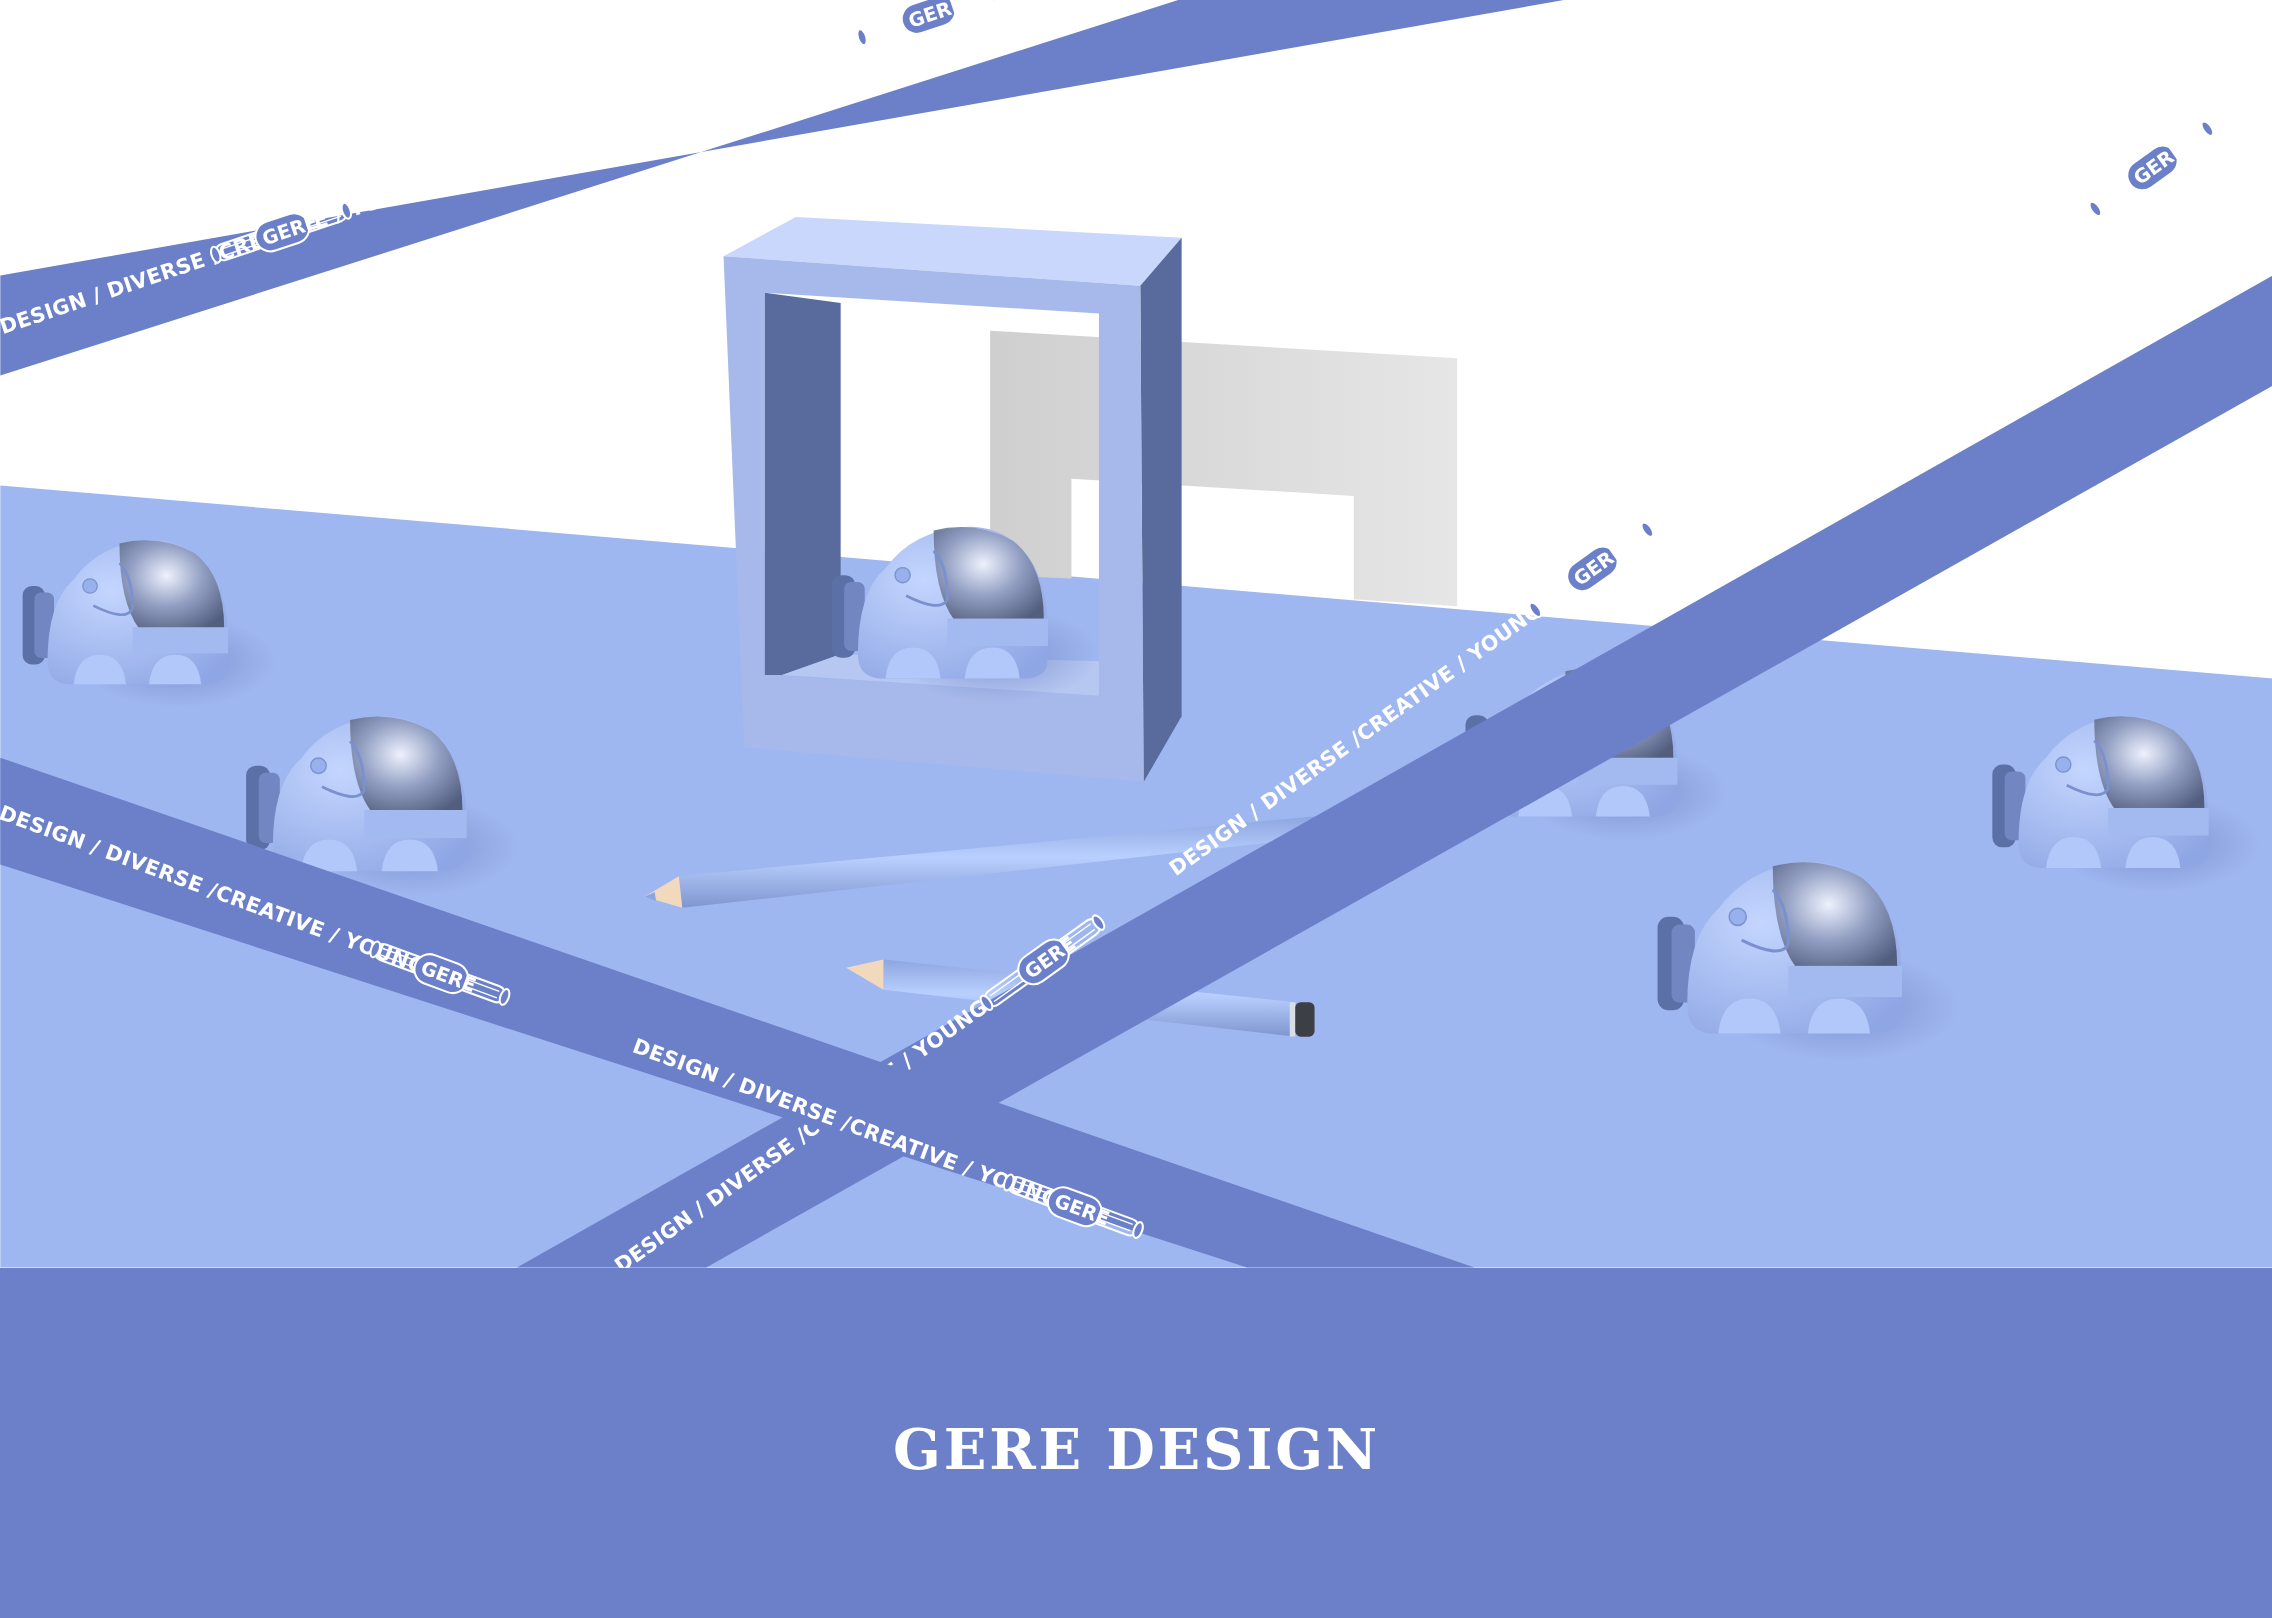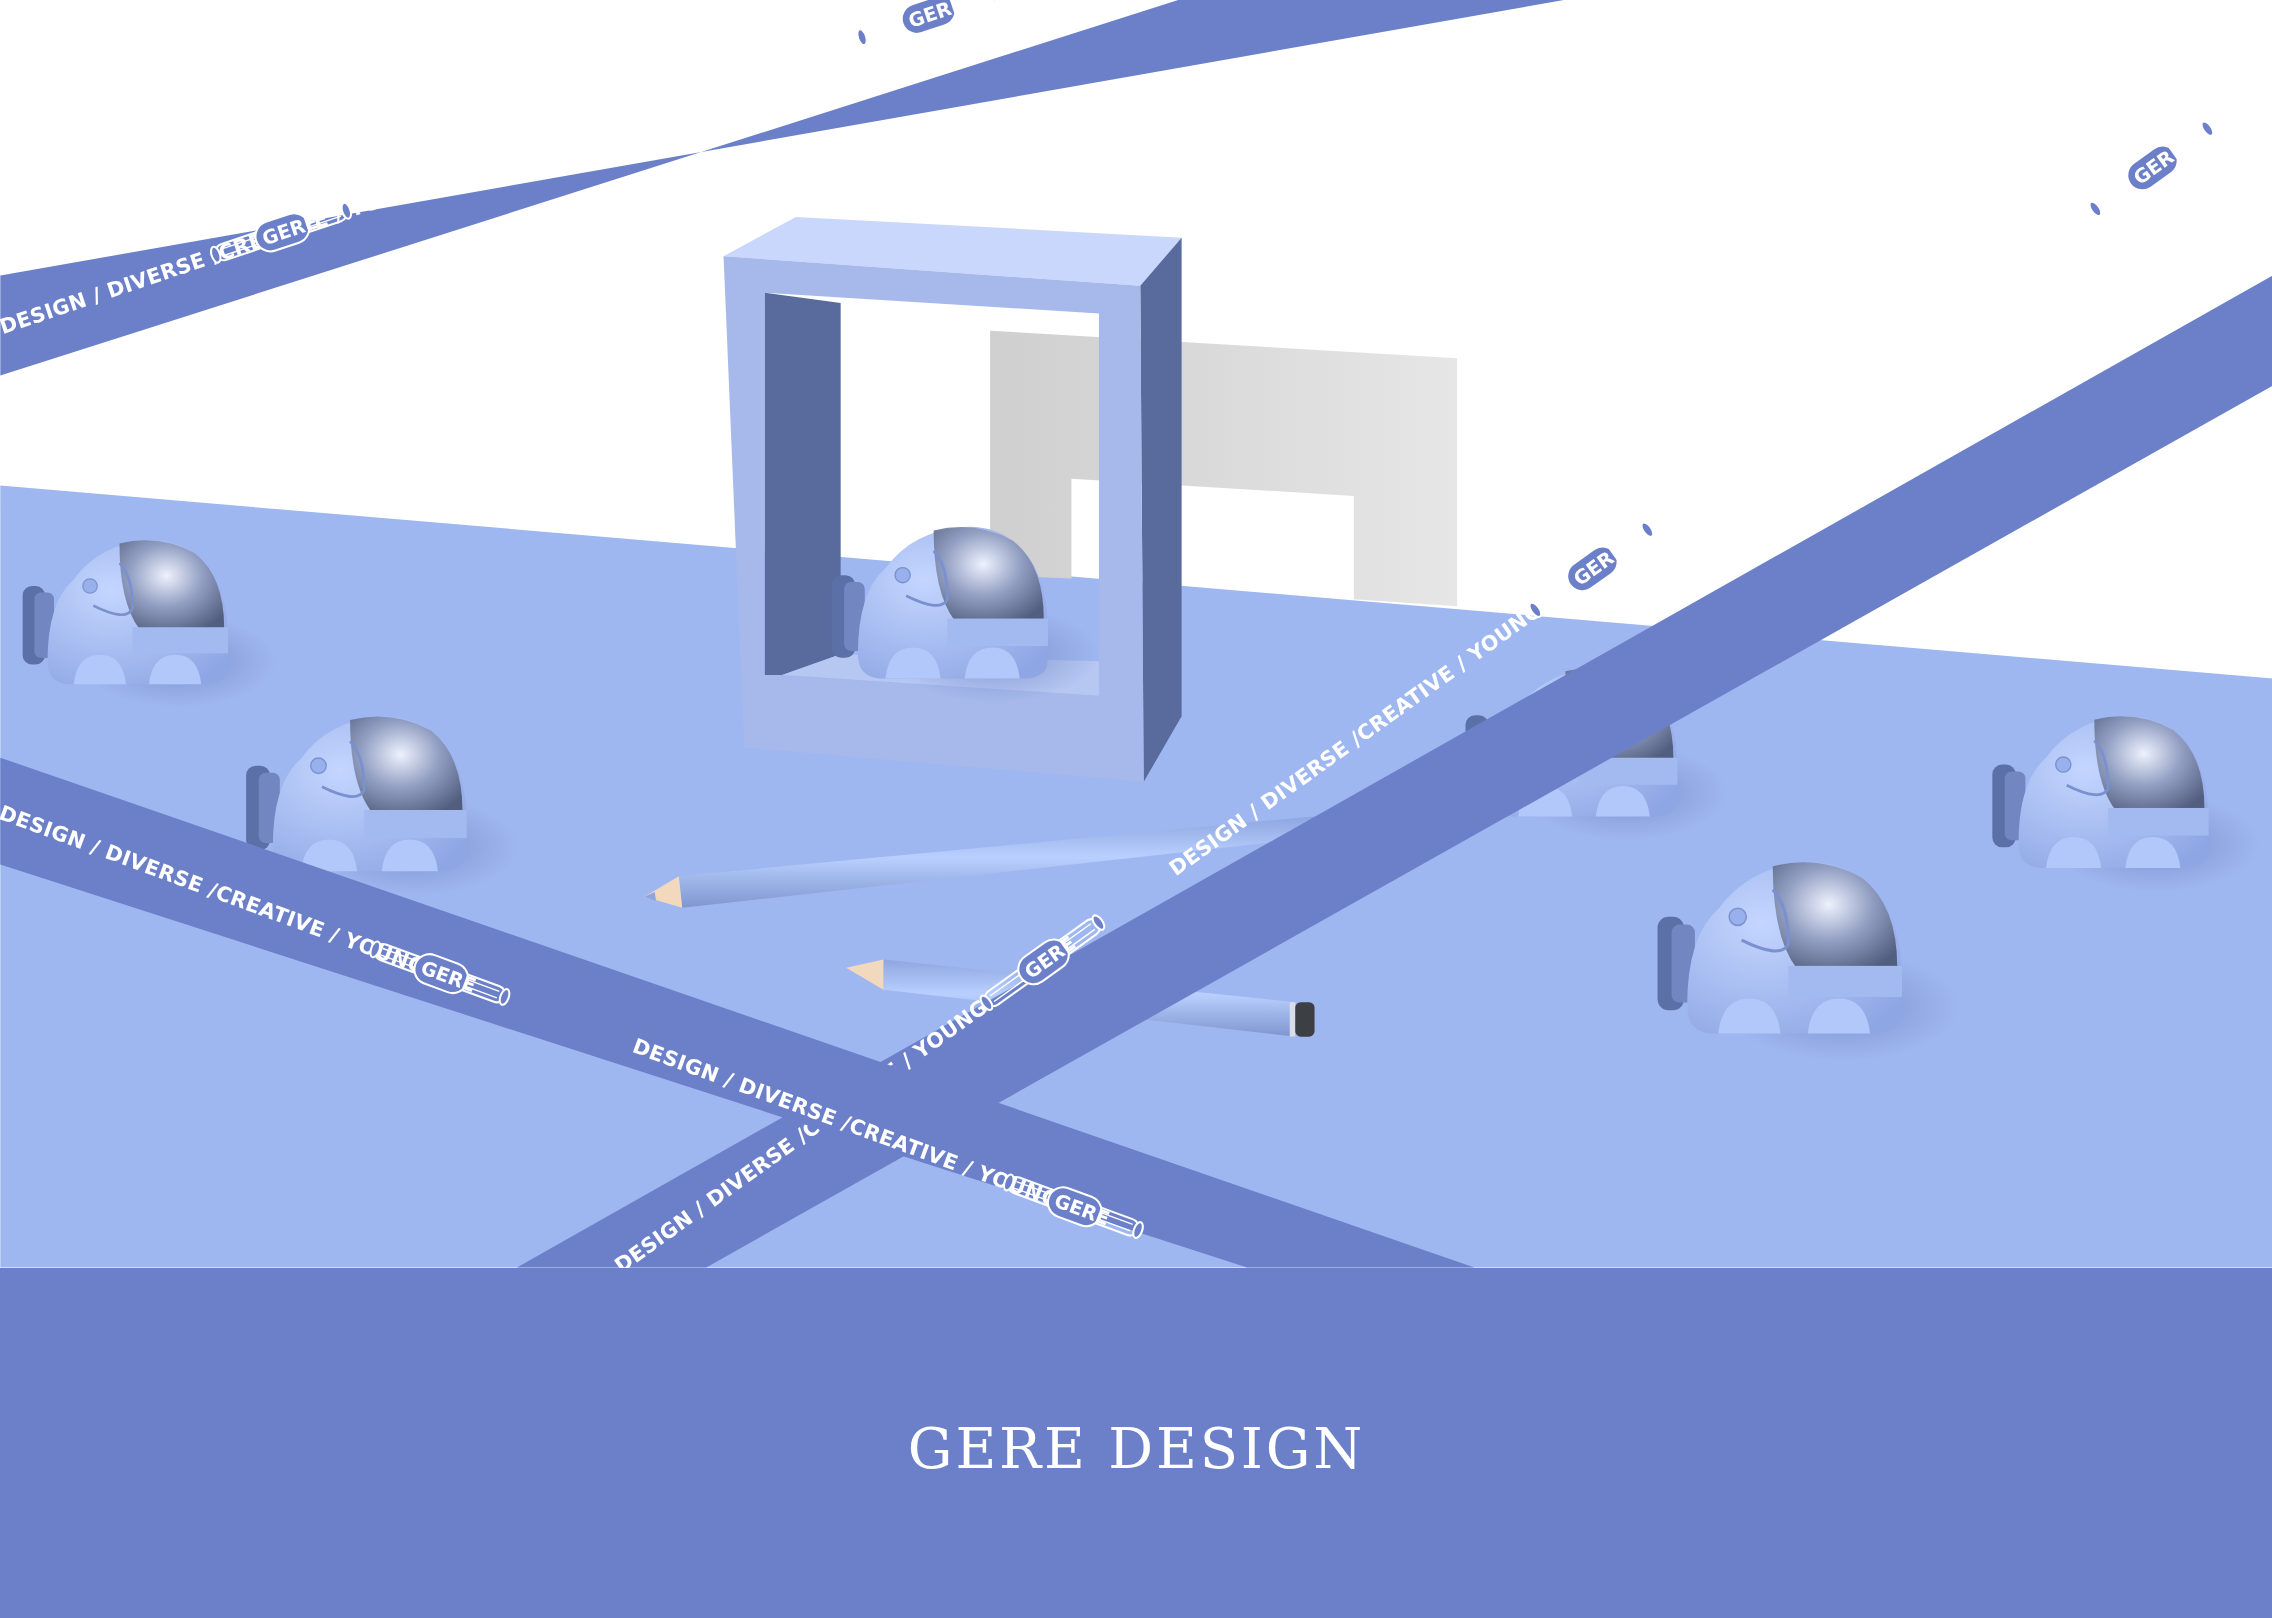--- a/index.html
+++ b/index.html
@@ -1,21 +1,21 @@
 <!DOCTYPE html>
 <html style="font-size:11px"><head>
 <meta charset="utf-8">
 <style>
   html, body { margin: 0; padding: 0; background: #ffffff; }
   body { width: 2273px; height: 1618px; overflow: hidden; position: relative; font-family: "DejaVu Sans", sans-serif; }
   #scene { position: absolute; left: 0; top: 0; width: 2273px; height: 1618px; }
   .ribbon-text { font-family: "DejaVu Sans", sans-serif; font-weight: bold; fill: #ffffff; font-size: 30px; letter-spacing: 0.5px; }
   .logo-text { font-family: "DejaVu Sans", sans-serif; font-weight: bold; fill: #ffffff; font-size: 28px; }
   #footer { position: absolute; left: 0; top: 1268px; width: 2273px; height: 351px; background: #6b80c9; display: flex; align-items: center; justify-content: center; }
-  #footer-title { color: #ffffff; font-family: "DejaVu Serif", serif; font-weight: normal; font-size: 56px; letter-spacing: 2.8px; margin-top: 10px; }
+  #footer-title { color: #ffffff; font-family: "DejaVu Serif", serif; font-weight: bold; font-size: 56px; letter-spacing: 2.8px; margin-top: 10px; }
 </style>
 </head>
 <body>
 
 <svg id="scene" viewBox="0 0 3299 2349" xmlns="http://www.w3.org/2000/svg">
   <defs>
     <linearGradient id="shadowGrad" x1="0" y1="0" x2="1" y2="0">
       <stop offset="0" stop-color="#cfcfcf"></stop>
       <stop offset="1" stop-color="#e6e6e6"></stop>
     </linearGradient>

